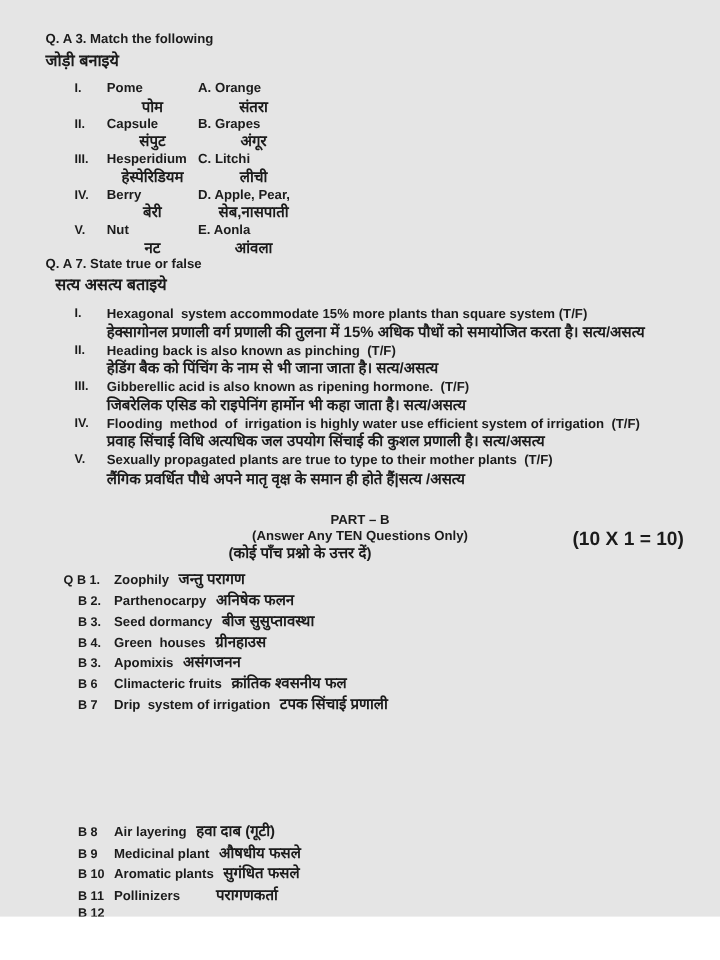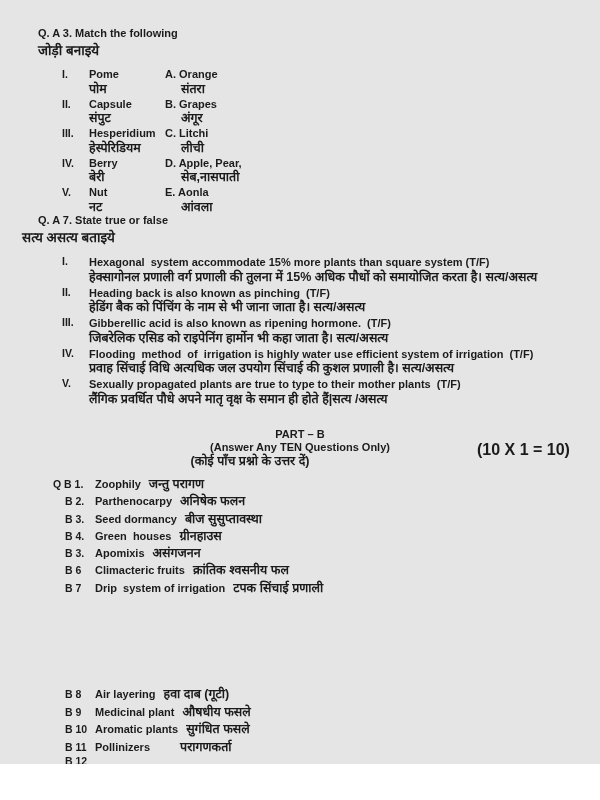--- a/index.html
+++ b/index.html
@@ -11,27 +11,27 @@
   .en  { font-size:11px;  line-height:14.5px; font-weight:700; white-space:pre-wrap; }
   .hi  { font-size:12.5px; line-height:15px;  font-weight:700; white-space:pre-wrap; }
 
   
   .qa3-h-en { position:absolute; top:27px; left:38px; font-size:11px; font-weight:700; }
   .qa3-h-hi { position:absolute; top:41px; left:38px; font-size:13.5px; font-weight:700; }
 
   .match-list { position:absolute; top:68px; left:62px; }
   .mrow { display:grid; grid-template-columns:27px 76px auto; margin-bottom:1.5px; }
   .mrow .en { line-height:13.5px; }
-  .mrow .hi { line-height:14.5px; }
+  .mrow .hi { line-height:14.5px;text-align:center; }
   .mrow .num { font-size:10.5px; font-weight:700; }
   .opt-hi { margin-left:16px; }
 
   
   .qa4-h-en { position:absolute; top:214px; left:38px; font-size:11px; font-weight:700; }
-  .qa4-h-hi { position:absolute; top:228px; left:22px; font-size:13.5px; font-weight:700; }
+  .qa4-h-hi { position:absolute; top:228px; left:46px; font-size:13.5px; font-weight:700; }
 
   .tf-list { position:absolute; top:255px; left:62px; width:516px; }
   .tf-item { display:grid; grid-template-columns:27px auto; margin-bottom:1px; }
   .tf-item .num { font-size:10.5px; font-weight:700; }
   .tf-item .en { line-height:14.5px; }
   .tf-item .hi { line-height:15px; }
 
   
   .partb-head { position:absolute; top:428px; left:0; width:600px; text-align:center; }
   .partb-title { font-size:11px; font-weight:700; line-height:13px; }

